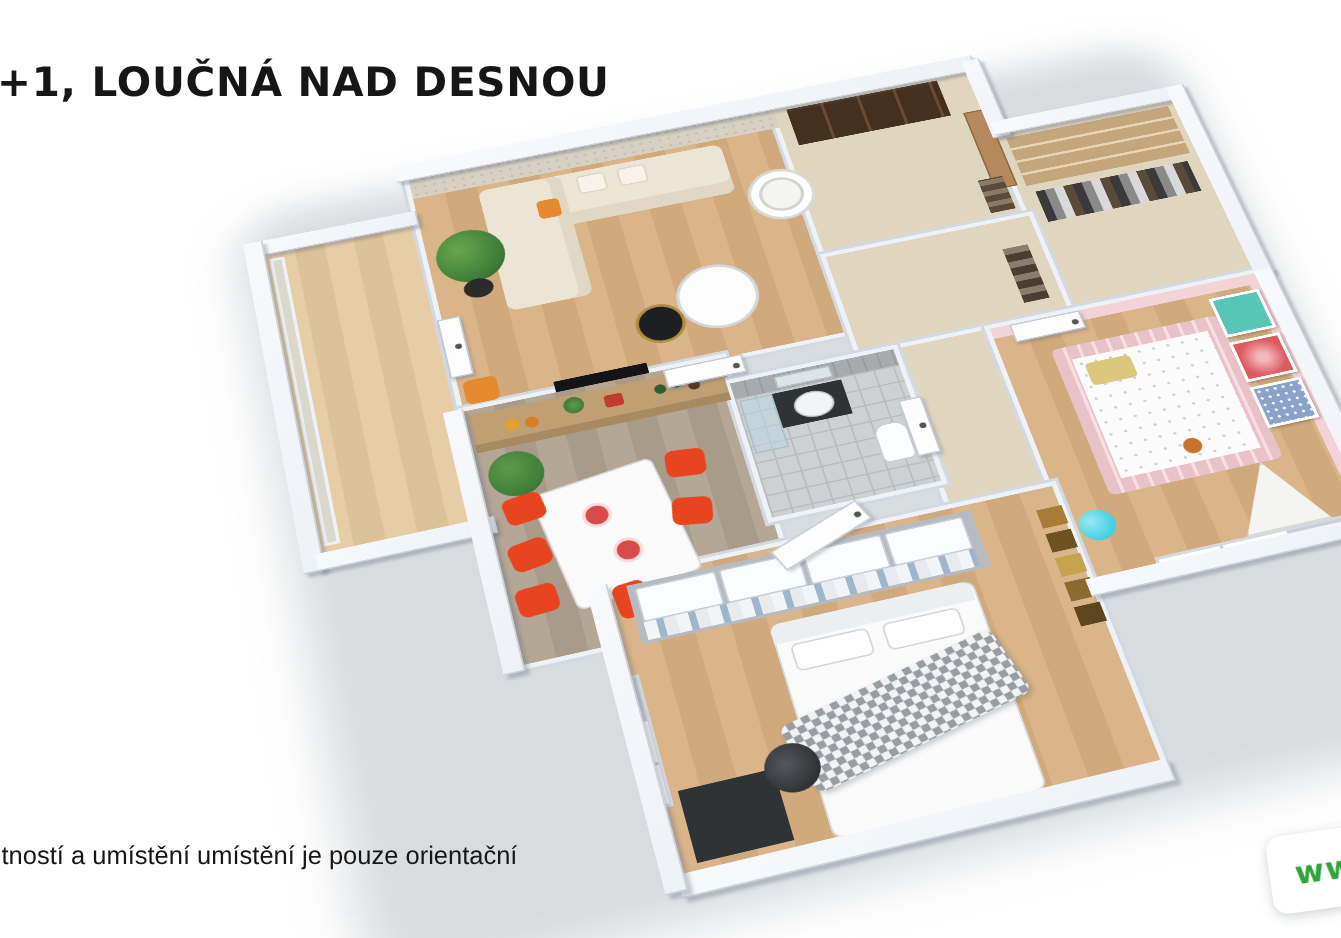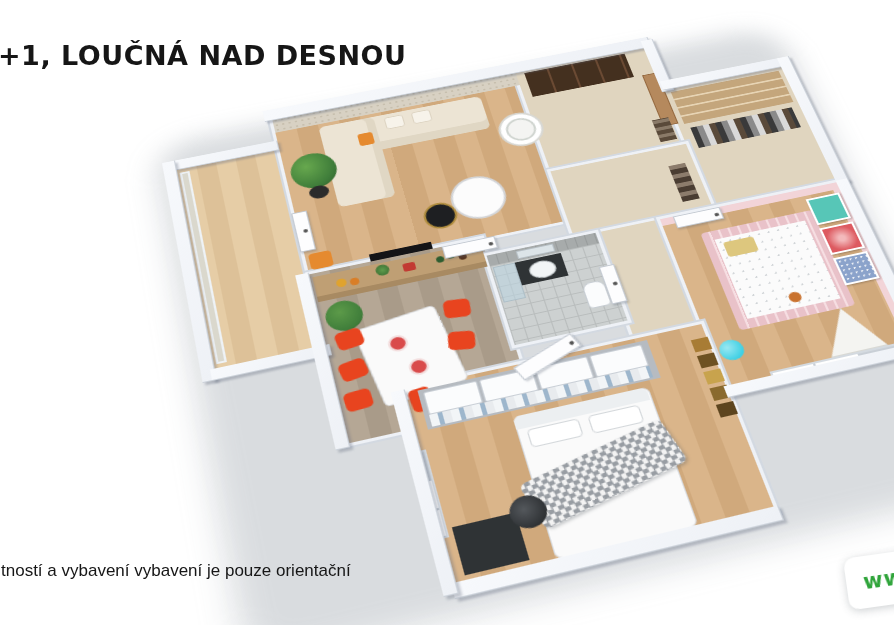--- a/index.html
+++ b/index.html
@@ -169,16 +169,16 @@
     </div>
   <div class="f door" style="left:342px;top:248px;width:12px;height:40px">
       <i></i>
     </div>
   <div class="f door" style="left:422px;top:210px;width:42px;height:12px">
       <i></i>
     </div>
 </div>
 
 <h1 class="title">+1, LOUČNÁ NAD DESNOU</h1>
-<div class="disclaimer">tností a vybavení vybavení je pouze orientační</div>
+<div class="disclaimer">tností a umístění umístění je pouze orientační</div>
 <div class="wm-card">
   <span class="wm-text">www</span>
 </div>
 
 </body></html>

